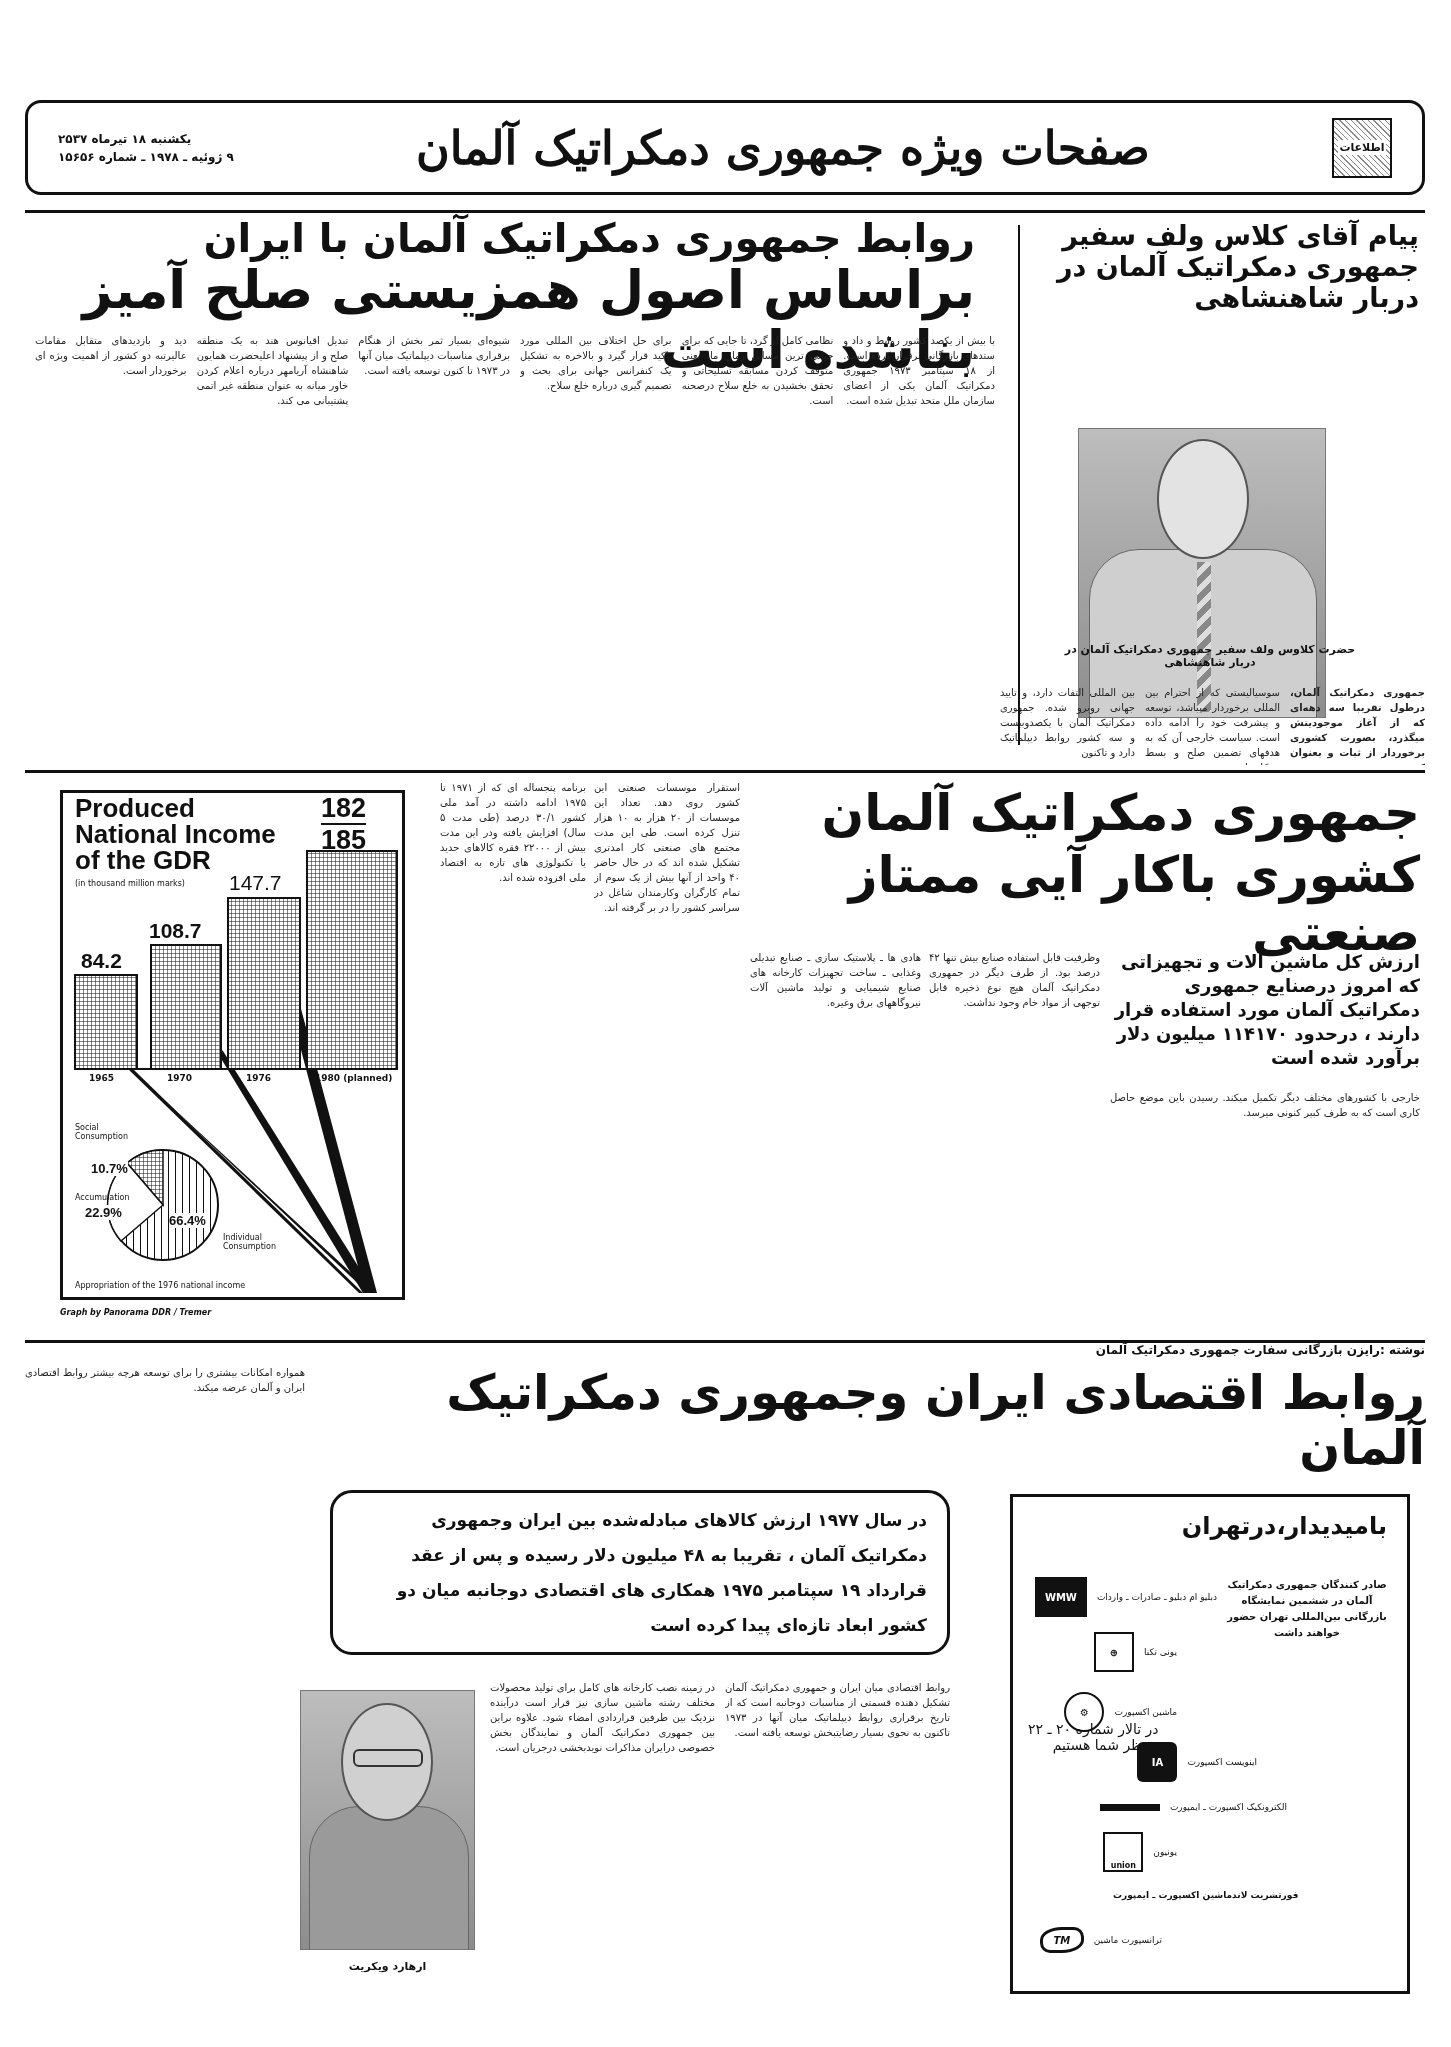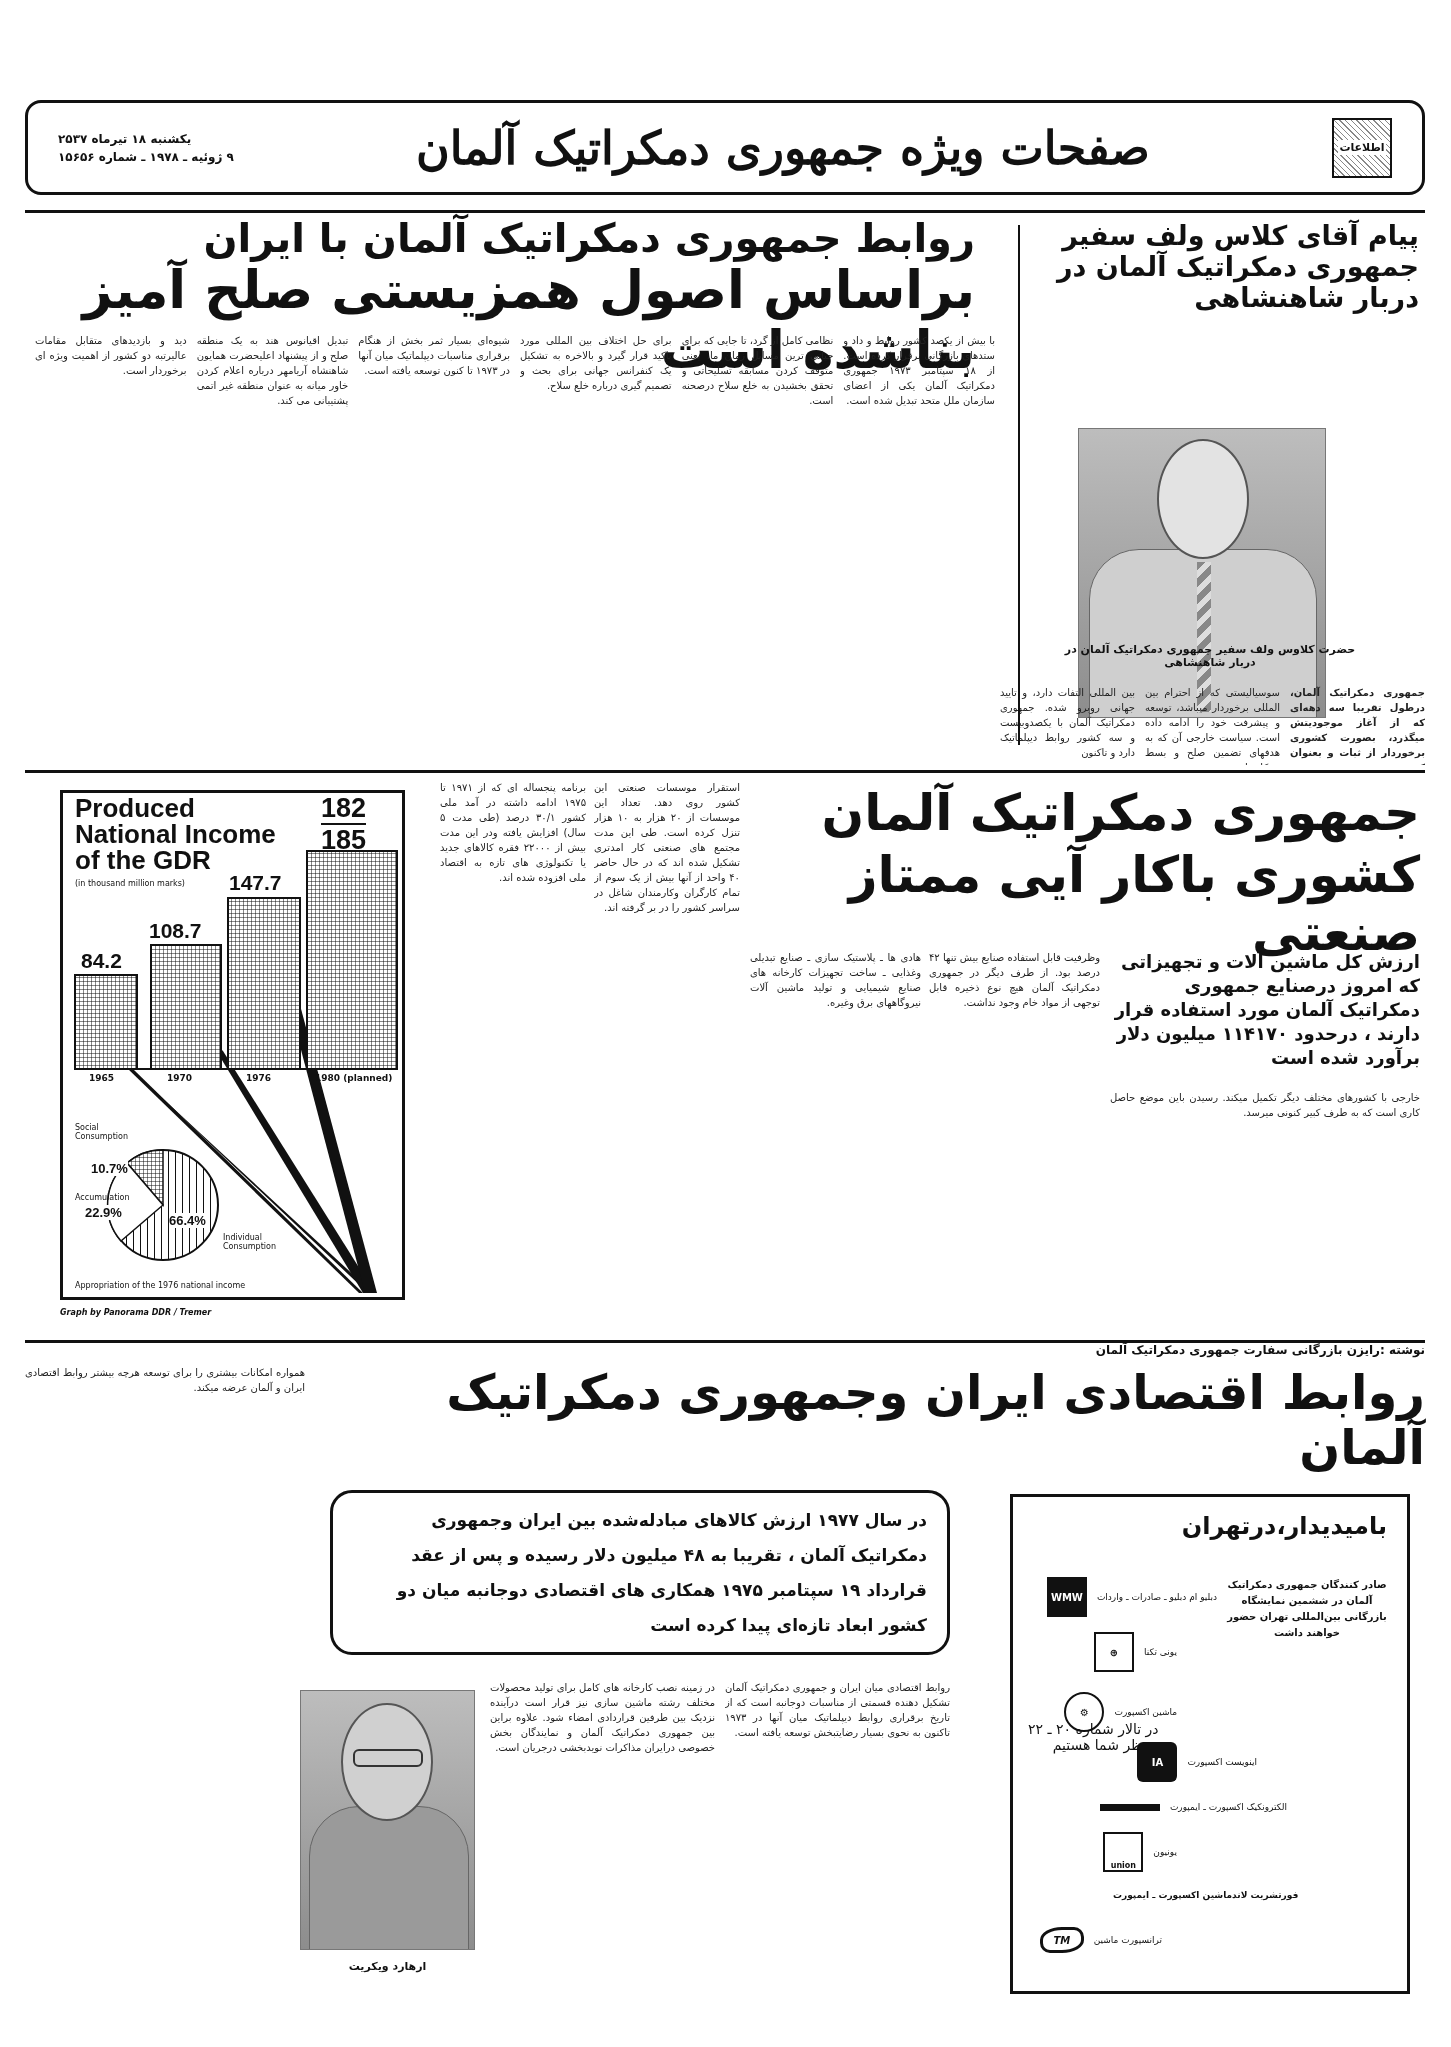--- a/index.html
+++ b/index.html
@@ -103,21 +103,21 @@
       <rect x="165" y="105" width="72" height="171" fill="url(#grid)" stroke="#111" stroke-width="2"></rect>
       <rect x="244" y="58" width="90" height="218" fill="url(#grid)" stroke="#111" stroke-width="2"></rect>
       <line x1="12" y1="276" x2="334" y2="276" stroke="#111" stroke-width="2"></line>
 
       <circle cx="100" cy="412" r="55" fill="url(#vstripe)" stroke="#111" stroke-width="2"></circle>
       <path d="M100 412 L100 357 A55 55 0 0 0 64 370 Z" fill="url(#grid)" stroke="#111" stroke-width="1.5"></path>
       <path d="M100 412 L64 370 A55 55 0 0 0 58 448 Z" fill="#fff" stroke="#111" stroke-width="1.5"></path>
     </svg>
     <div class="abs" style="left:18px;top:156px;font-family:'Liberation Sans',sans-serif;font-weight:bold;font-size:21px">84.2</div>
     <div class="abs" style="left:86px;top:126px;font-family:'Liberation Sans',sans-serif;font-weight:bold;font-size:21px">108.7</div>
-    <div class="abs" style="left:166px;top:78px;font-family:'Liberation Sans',sans-serif;font-weight:bold;font-size:21px">147.7</div>
+    <div class="abs" style="left:166px;top:78px;font-family:'Liberation Sans',sans-serif;font-weight:normal;font-size:21px">147.7</div>
     <div class="abs" style="left:26px;top:280px;font-size:9px;font-weight:bold">1965</div>
     <div class="abs" style="left:104px;top:280px;font-size:9px;font-weight:bold">1970</div>
     <div class="abs" style="left:183px;top:280px;font-size:9px;font-weight:bold">1976</div>
     <div class="abs" style="left:252px;top:280px;width:80px;font-size:9px;font-weight:bold">1980 (planned)</div>
     <div class="abs" style="left:12px;top:330px;font-size:8px;width:70px">Social Consumption</div>
     <div class="abs" style="left:28px;top:368px;font-family:'Liberation Sans',sans-serif;font-weight:bold;font-size:13px;background:#fff">10.7%</div>
     <div class="abs" style="left:12px;top:400px;font-size:8px">Accumulation</div>
     <div class="abs" style="left:22px;top:412px;font-family:'Liberation Sans',sans-serif;font-weight:bold;font-size:13px;background:#fff">22.9%</div>
     <div class="abs" style="left:106px;top:420px;font-family:'Liberation Sans',sans-serif;font-weight:bold;font-size:13px;background:#fff">66.4%</div>
     <div class="abs" style="left:160px;top:440px;font-size:8px;width:70px">Individual Consumption</div>
@@ -162,21 +162,21 @@
 <div class="abs" style="left:490px;top:1680px;width:460px;height:340px;display:flex;flex-direction:row-reverse;gap:10px">
   <p class="col" style="flex:1">روابط اقتصادی میان ایران و جمهوری دمکراتیک آلمان تشکیل دهنده قسمتی از مناسبات دوجانبه است که از تاریخ برقراری روابط دیپلماتیک میان آنها در ۱۹۷۳ تاکنون به نحوی بسیار رضایتبخش توسعه یافته است.</p>
   <p class="col" style="flex:1">در زمینه نصب کارخانه های کامل برای تولید محصولات مختلف رشته ماشین سازی نیز قرار است درآینده نزدیک بین طرفین قراردادی امضاء شود. علاوه براین بین جمهوری دمکراتیک آلمان و نمایندگان بخش خصوصی درایران مذاکرات نویدبخشی درجریان است.</p>
 </div>
 
 <aside class="abs ad" style="left:1010px;top:1494px;width:400px;height:500px">
   <h2 class="hl" style="font-size:24px;padding:16px 20px 0 0">بامیدیدار،درتهران</h2>
   <p class="abs caption" style="right:15px;top:80px;width:170px;font-size:10px;line-height:16px">صادر کنندگان جمهوری دمکراتیک آلمان در ششمین نمایشگاه بازرگانی بین‌المللی تهران حضور خواهند داشت</p>
   <div class="abs ad-item" style="right:190px;top:80px">
     <span style="font-size:9px">دبلیو ام دبلیو ـ صادرات ـ واردات</span>
-    <span class="ad-logo" style="background:#111;color:#fff;width:40px;height:40px">WMW</span>
+    <span class="ad-logo" style="background:#111;color:#fff;width:52px;height:40px">WMW</span>
   </div>
   <div class="abs ad-item" style="right:230px;top:135px">
     <span style="font-size:9px">یونی تکنا</span>
     <span class="ad-logo">⊕</span>
   </div>
   <div class="abs ad-item" style="right:230px;top:195px">
     <span style="font-size:9px">ماشین اکسپورت</span>
     <span class="ad-logo" style="border-radius:50%">⚙</span>
   </div>
   <div class="abs" style="left:15px;top:224px;font-size:14px;direction:rtl">

